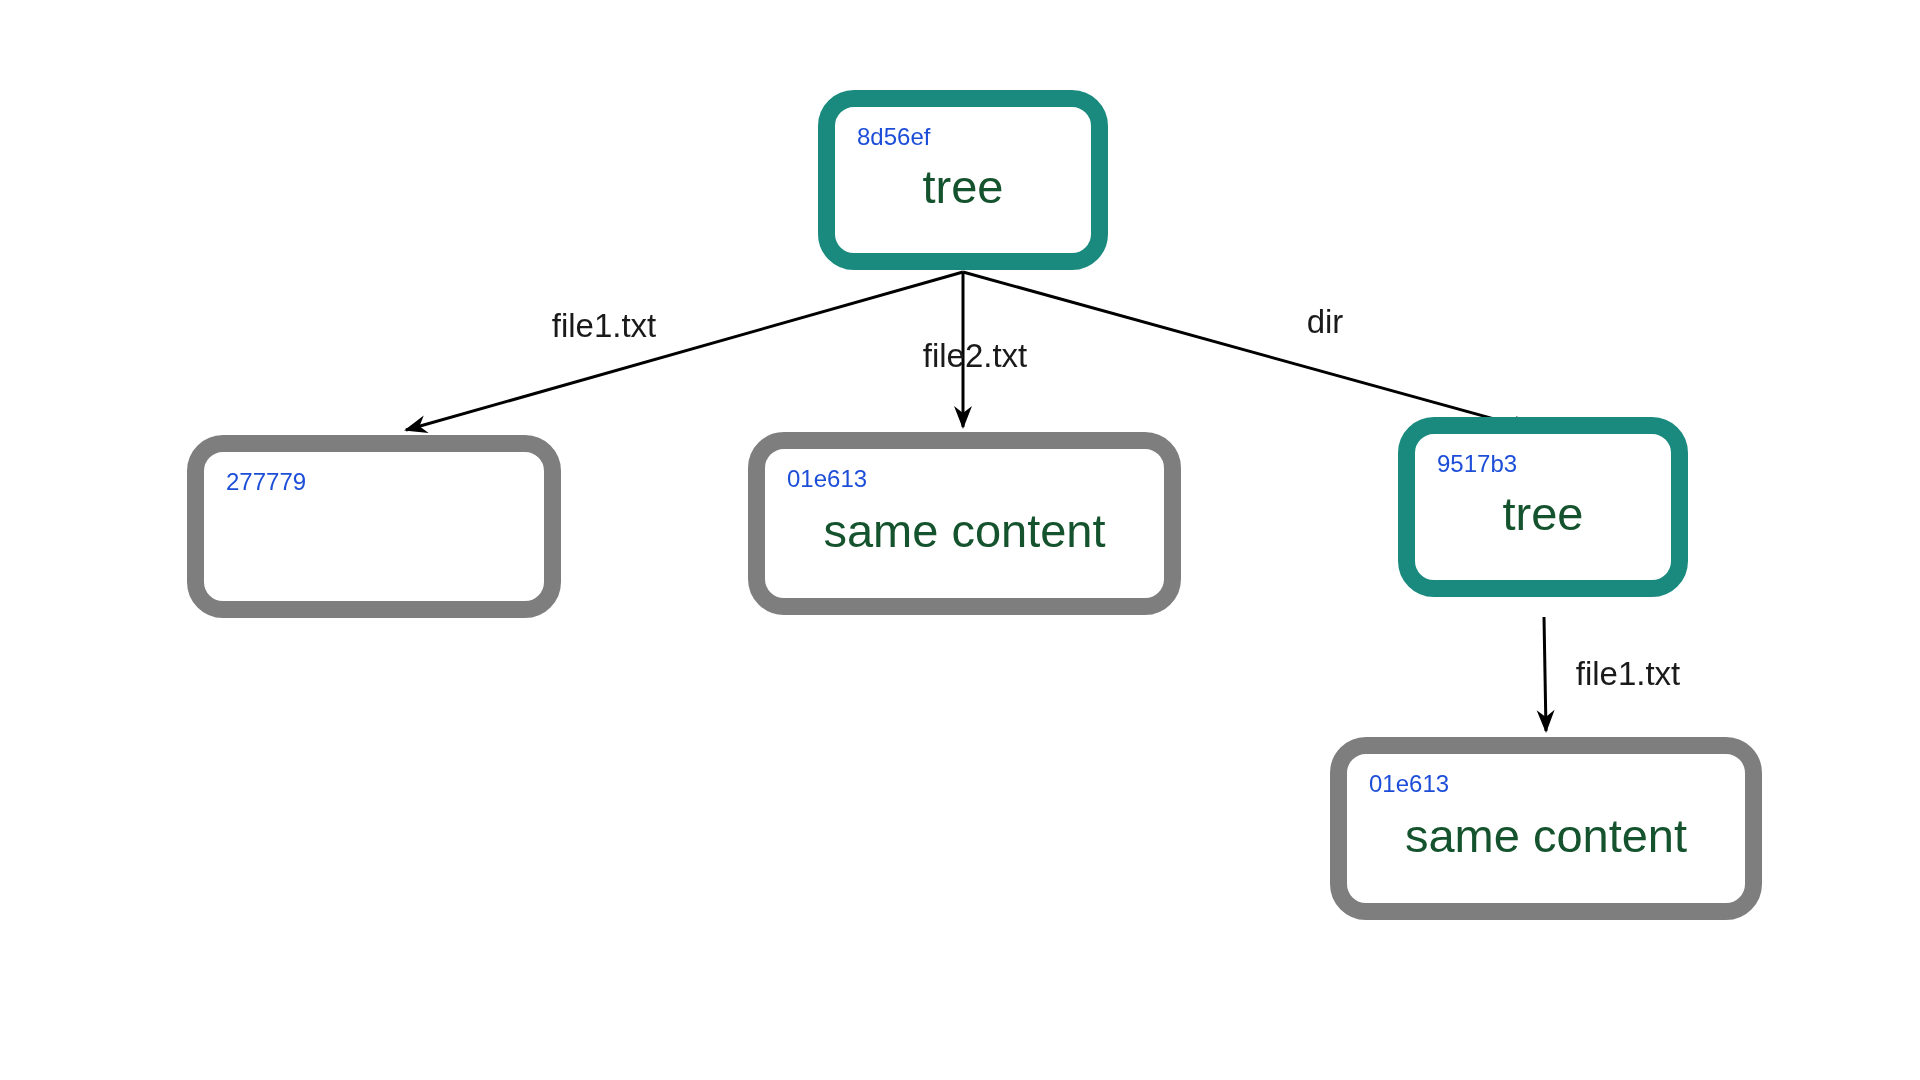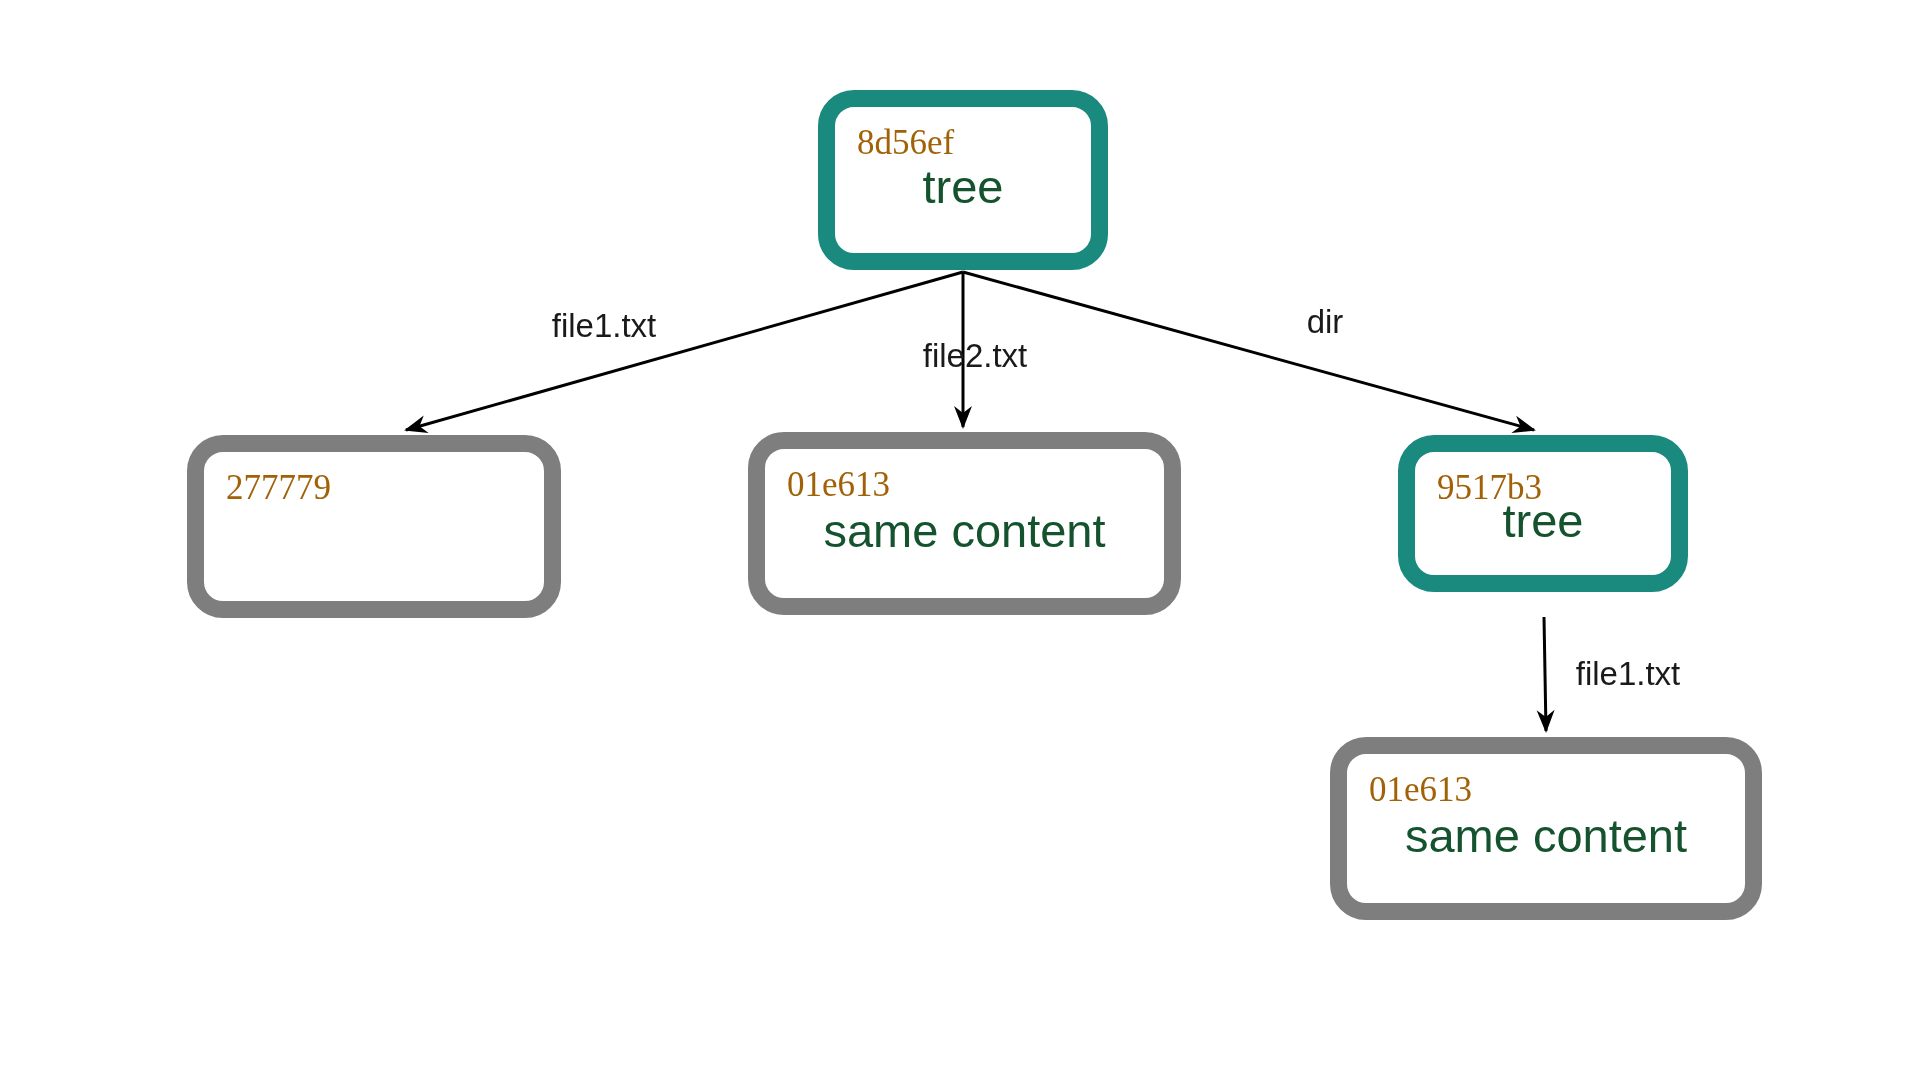--- a/index.html
+++ b/index.html
@@ -31,37 +31,36 @@
     border-radius: 36px;
     background: #ffffff;
     display: flex;
     align-items: center;
     justify-content: center;
   }
   .node .hash {
     position: absolute;
     left: 22px;
     top: 17px;
-    font-size: 35px;
+    font-size: 24px;
     line-height: 1.1;
-    color: #a16207;
-    font-family: Liberation Serif, serif;
+    color: #1d4ed8;
   }
   .node .label {
     font-size: 47px;
     line-height: 1.1;
     padding-top: 14px;
     color: #14532d;
     white-space: nowrap;
   }
   
   .node-0 { left: 818px;  top: 90px;  width: 290px; height: 180px; }
   .node-1 { left: 187px;  top: 435px; width: 374px; height: 183px; }
   .node-2 { left: 748px;  top: 432px; width: 433px; height: 183px; }
-  .node-3 { left: 1398px; top: 435px; width: 290px; height: 157px; }
+  .node-3 { left: 1398px; top: 417px; width: 290px; height: 180px; }
   .node-4 { left: 1330px; top: 737px; width: 432px; height: 183px; }
 
   .edge-label {
     position: absolute;
     transform: translate(-50%, -50%);
     font-size: 33px;
     line-height: 1.1;
     color: #1a1a1a;
     white-space: nowrap;
   }

